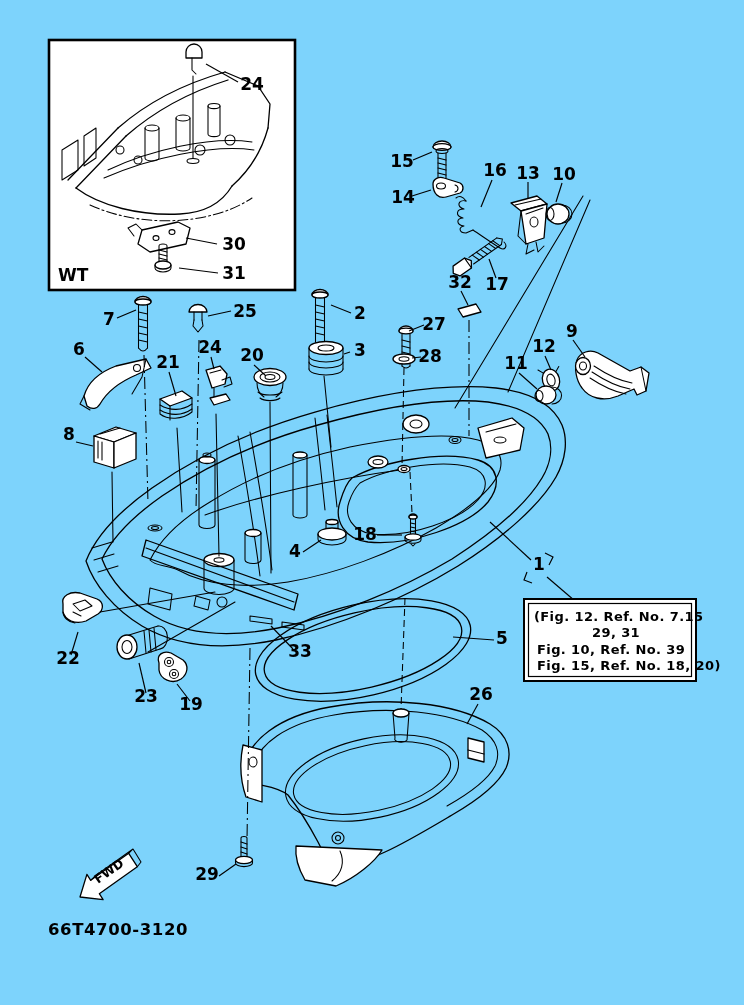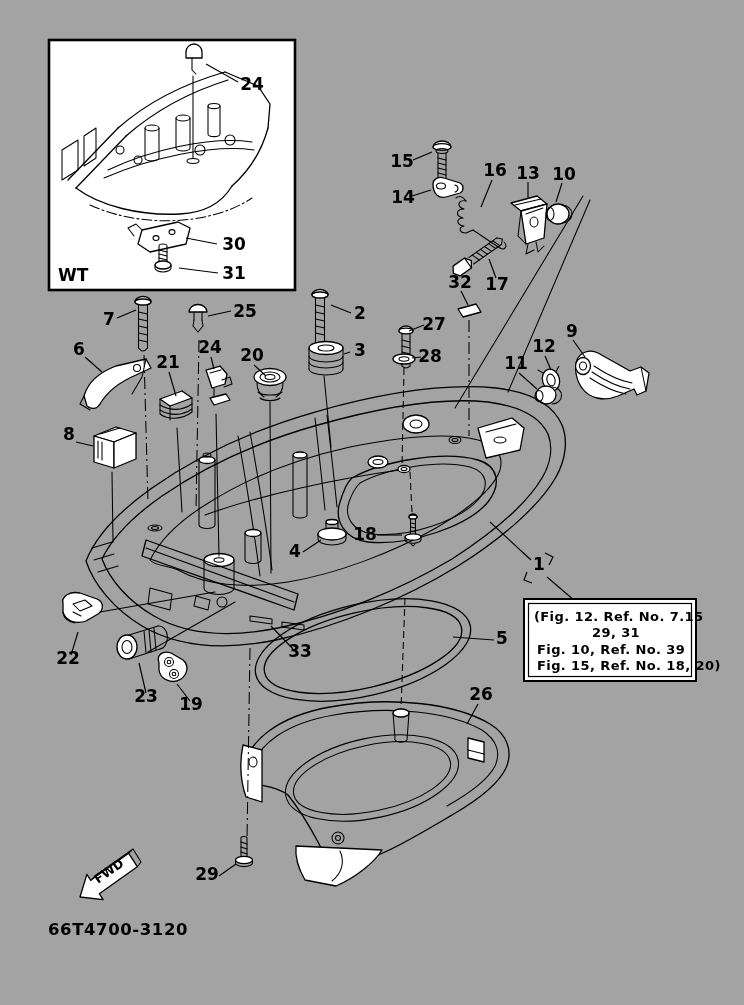--- a/index.html
+++ b/index.html
@@ -1,16 +1,16 @@
 <!DOCTYPE html>
 <html><head>
 <meta charset="utf-8">
 <style>
   html,body{margin:0;padding:0;background:#ffffff;}
-  #page{position:relative;width:744px;height:1005px;background:#a3a3a3;overflow:hidden;
+  #page{position:relative;width:744px;height:1005px;background:#7dd3fc;overflow:hidden;
         font-family:"DejaVu Sans",sans-serif;}
   svg{position:absolute;left:0;top:0;}
   .ln{stroke:#000;fill:none;stroke-width:1.3;stroke-linecap:round;stroke-linejoin:round;}
   .thin{stroke:#000;fill:none;stroke-width:1.05;stroke-linecap:round;stroke-linejoin:round;}
   .wfill{stroke:#000;fill:#fff;stroke-width:1.3;stroke-linejoin:round;}
   .lead{stroke:#000;fill:none;stroke-width:1.15;}
   .dash{stroke:#000;fill:none;stroke-width:1.05;stroke-dasharray:7 4;}
   .dashdot{stroke:#000;fill:none;stroke-width:1.05;stroke-dasharray:12 4 2 4;}
   .callout{font-family:"DejaVu Sans",sans-serif;font-size:17px;font-weight:bold;fill:#000;}
   .boxtext{font-family:"DejaVu Sans",sans-serif;font-size:13px;font-weight:bold;fill:#000;letter-spacing:.4px;}

